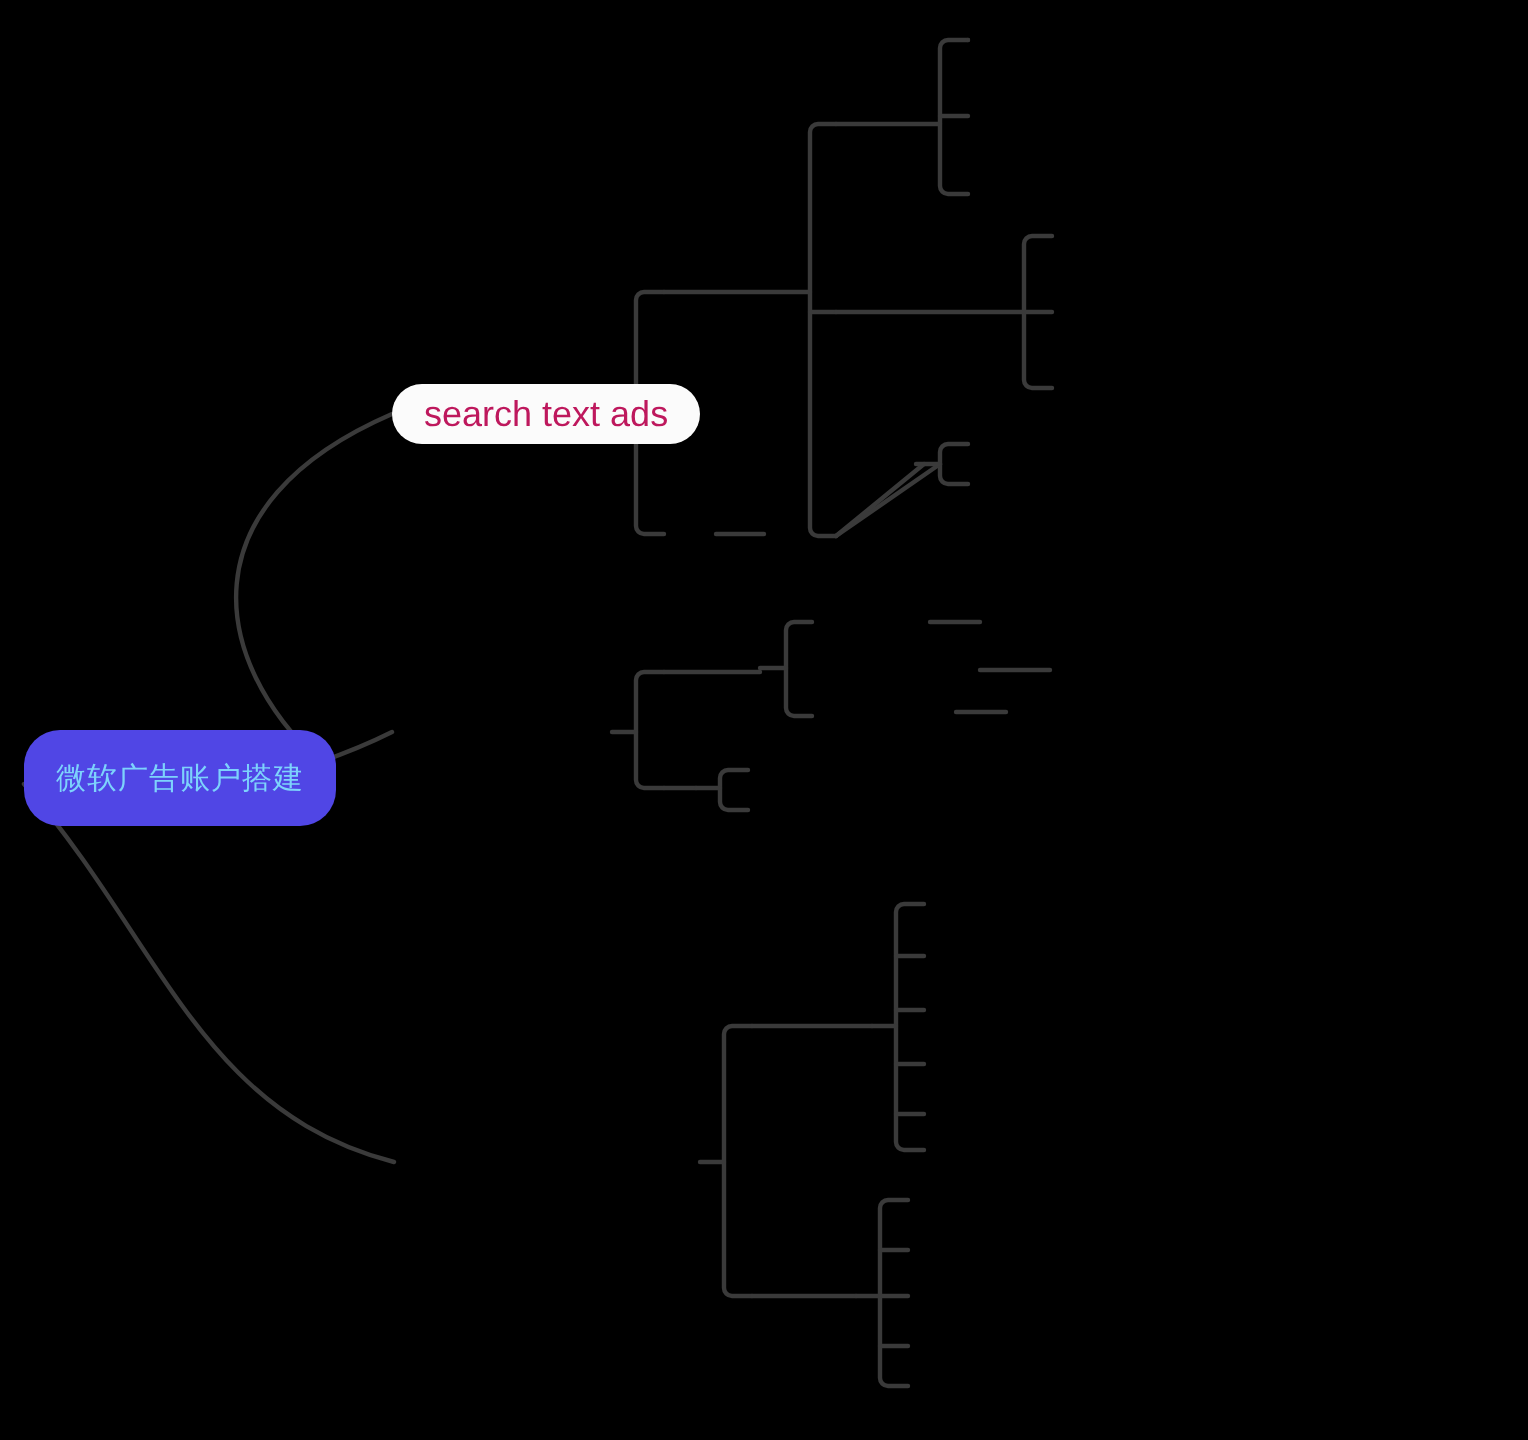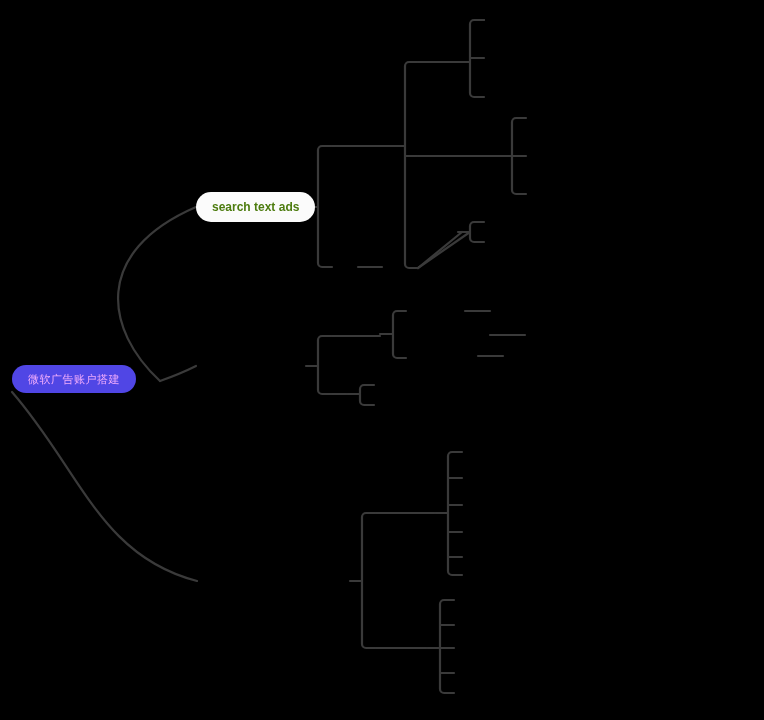--- a/index.html
+++ b/index.html
@@ -33,35 +33,34 @@
   .node {
     position: absolute;
     box-sizing: border-box;
     display: flex;
     align-items: center;
     justify-content: center;
     white-space: nowrap;
   }
   .node-root {
     background: #5046e5;
-    color: #f0abfc;
+    color: #7dd3fc;
     border-radius: 18px;
-    font-size: 11px;
+    font-size: 15px;
     letter-spacing: 0.5px;
     padding: 0 16px;
-    height: 28px;
+    height: 48px;
   }
   .node-branch {
     background: #fbfbfb;
-    color: #4d7c0f;
+    color: #be185d;
     border-radius: 16px;
-    font-size: 12px;
+    font-size: 18px;
     padding: 0 16px;
     height: 30px;
-    font-weight: bold;
   }
   .node-leaf {
     color: #000000;
     background: transparent;
     font-size: 12px;
     height: 18px;
     padding: 0 4px;
     justify-content: flex-start;
   }
 </style>

